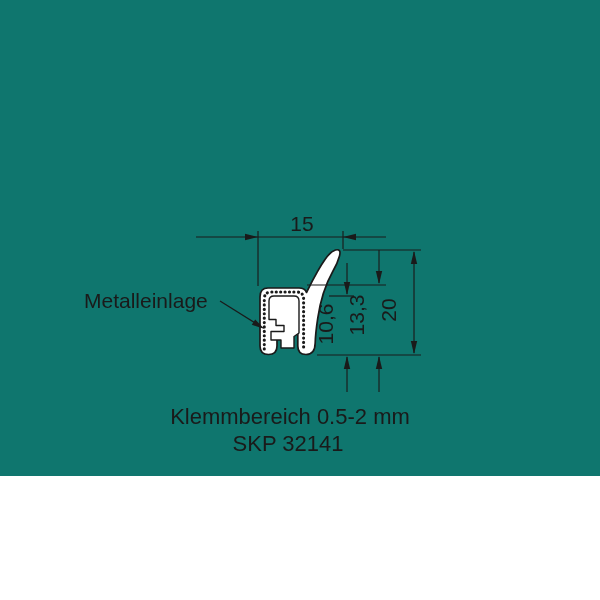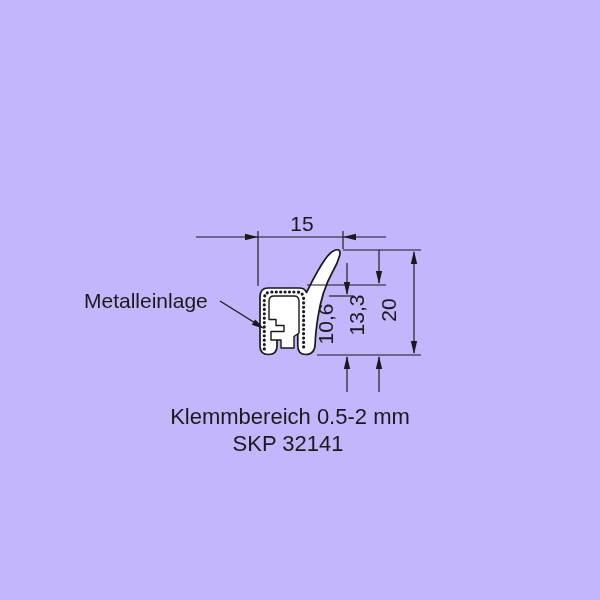--- a/index.html
+++ b/index.html
@@ -3,22 +3,22 @@
 <meta charset="utf-8">
 <style>
   html, body {
     margin: 0;
     padding: 0;
     background: #ffffff;
   }
   .canvas {
     position: relative;
     width: 600px;
-    height: 600px;
-    background: #c4b5fd;
+    height: 476px;
+    background: #0f766e;
     overflow: hidden;
     font-family: "Liberation Sans", sans-serif;
   }
   svg { display: block; }
   .dim-text {
     font-family: "Liberation Sans", sans-serif;
     font-size: 21px;
     fill: #1a1a1a;
   }
   .caption-text {

